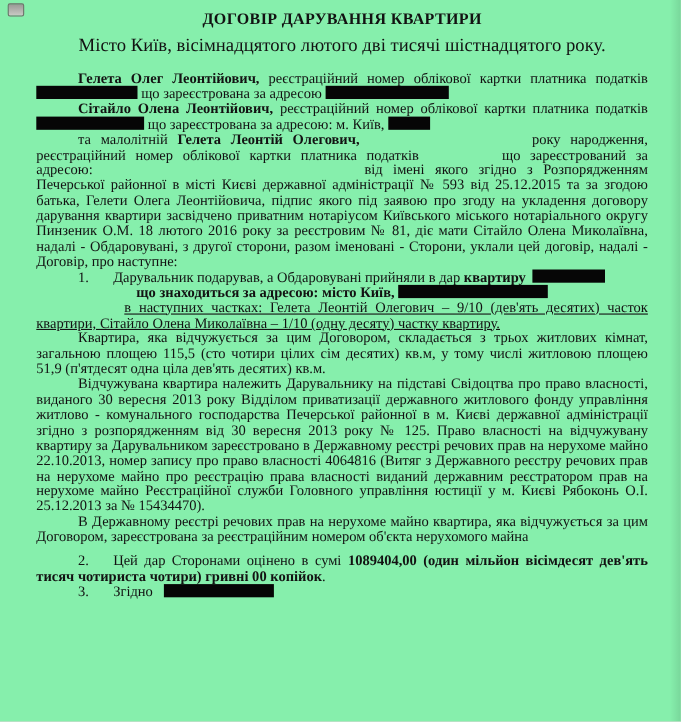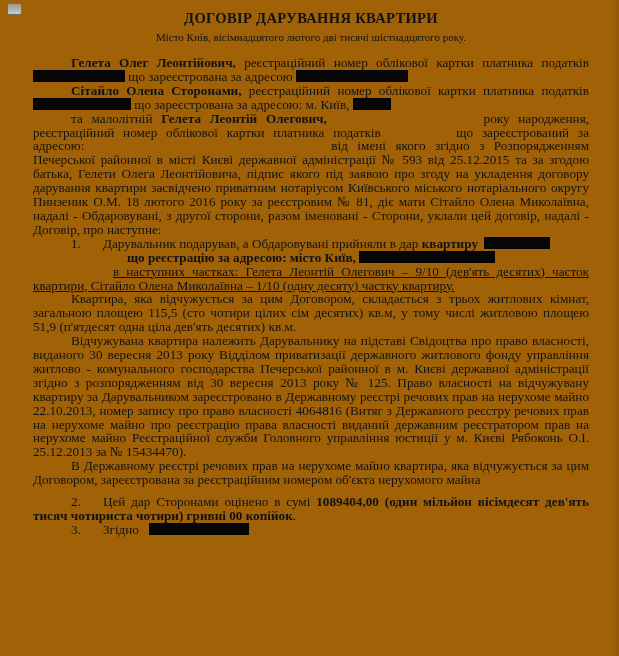--- a/index.html
+++ b/index.html
@@ -17,21 +17,21 @@
   }
   .doc-title {
     text-align: center;
     font-weight: 700;
     font-size: 14.6px;
     letter-spacing: 0.3px;
     margin: 3px 0 4px 0;
   }
   .doc-subtitle {
     text-align: center;
-    font-size: 11px;
+    font-size: 17px;
     margin: 0 0 13px 0;
   }
   p.para {
     margin: 0;
     font-size: 13.2px;
     line-height: 13.9px;
     text-align: justify;
   }
   .para.indent { text-indent: 38px; }
   .para.align-center { text-align: center; text-indent: 0; }
@@ -62,30 +62,30 @@
     position: absolute;
     top: 0; right: 0;
     width: 10px; height: 100%;
     background: linear-gradient(to right, rgba(0,0,0,0), rgba(0,0,0,0.10));
     pointer-events: none;
   }
 </style>
 </head>
 <body>
 
-<div class="page" style="background: #a16207; color: rgb(18, 18, 18);">
+<div class="page" style="background: #86efac; color: rgb(18, 18, 18);">
   <div class="corner-mark"></div>
   <div class="doc-title">ДОГОВІР ДАРУВАННЯ КВАРТИРИ</div>
   <div class="doc-subtitle">Місто Київ, вісімнадцятого лютого дві тисячі шістнадцятого року.</div>
   <div class="doc-body">
       <p class="para indent"><span class="b">Гелета Олег Леонтійович,</span><span> реєстраційний номер облікової картки платника податків </span><span class="redact" style="width: 92px; background: rgb(6, 6, 6);"></span><span> що зареєстрована за адресою </span><span class="redact" style="width: 112px; background: rgb(6, 6, 6);"></span></p>
-      <p class="para indent"><span class="b">Сітайло Олена Сторонами,</span><span> реєстраційний номер облікової картки платника податків </span><span class="redact" style="width: 98px; background: rgb(6, 6, 6);"></span><span> що зареєстрована за адресою: м. Київ, </span><span class="redact" style="width: 38px; background: rgb(6, 6, 6);"></span></p>
+      <p class="para indent"><span class="b">Сітайло Олена Леонтійович,</span><span> реєстраційний номер облікової картки платника податків </span><span class="redact" style="width: 98px; background: rgb(6, 6, 6);"></span><span> що зареєстрована за адресою: м. Київ, </span><span class="redact" style="width: 38px; background: rgb(6, 6, 6);"></span></p>
       <p class="para indent"><span>та малолітній </span><span class="b">Гелета Леонтій Олегович,</span><span class="gap" style="width: 148px;"></span><span> року народження, реєстраційний номер облікової картки платника податків </span><span class="gap" style="width: 58px;"></span><span> що зареєстрований за адресою: </span><span class="gap" style="width: 228px;"></span><span> від імені якого згідно з Розпорядженням Печерської районної в місті Києві державної адміністрації № 593 від 25.12.2015 та за згодою батька, Гелети Олега Леонтійовича, підпис якого під заявою про згоду на укладення договору дарування квартири засвідчено приватним нотаріусом Київського міського нотаріального округу Пинзеник О.М. 18 лютого 2016 року за реєстровим № 81, діє мати Сітайло Олена Миколаївна, надалі - Обдаровувані, з другої сторони, разом іменовані - Сторони, уклали цей договір, надалі - Договір, про наступне:</span></p>
       <p class="para indent"><span>1.</span><span class="gap" style="width: 22px;"></span><span>Дарувальник подарував, а Обдаровувані прийняли в дар </span><span class="b">квартиру</span><span class="gap" style="width: 6px;"></span><span class="redact" style="width: 66px; background: rgb(6, 6, 6);"></span></p>
-      <p class="para align-center"><span class="b">що реєстрацію за адресою: місто Київ, </span><span class="redact" style="width: 136px; background: rgb(6, 6, 6);"></span></p>
+      <p class="para align-center"><span class="b">що знаходиться за адресою: місто Київ, </span><span class="redact" style="width: 136px; background: rgb(6, 6, 6);"></span></p>
       <p class="para deep-indent"><span>в наступних частках: Гелета Леонтій Олегович – 9/10 (дев'ять десятих) часток квартири, Сітайло Олена Миколаївна – 1/10 (одну десяту) частку квартиру.</span></p>
       <p class="para indent"><span>Квартира, яка відчужується за цим Договором, складається з трьох житлових кімнат, загальною площею 115,5 (сто чотири цілих сім десятих) кв.м, у тому числі житловою площею 51,9 (п'ятдесят одна ціла дев'ять десятих) кв.м.</span></p>
       <p class="para indent"><span>Відчужувана квартира належить Дарувальнику на підставі Свідоцтва про право власності, виданого 30 вересня 2013 року Відділом приватизації державного житлового фонду управління житлово - комунального господарства Печерської районної в м. Києві державної адміністрації згідно з розпорядженням від 30 вересня 2013 року № 125. Право власності на відчужувану квартиру за Дарувальником зареєстровано в Державному реєстрі речових прав на нерухоме майно 22.10.2013, номер запису про право власності 4064816 (Витяг з Державного реєстру речових прав на нерухоме майно про реєстрацію права власності виданий державним реєстратором прав на нерухоме майно Реєстраційної служби Головного управління юстиції у м. Києві Рябоконь О.І. 25.12.2013 за № 15434470).</span></p>
       <p class="para indent"><span>В Державному реєстрі речових прав на нерухоме майно квартира, яка відчужується за цим Договором, зареєстрована за реєстраційним номером об'єкта нерухомого майна</span></p>
       <p class="para indent space-before"><span>2.</span><span class="gap" style="width: 22px;"></span><span>Цей дар Сторонами оцінено в сумі </span><span class="b">1089404,00 (один мільйон вісімдесят дев'ять тисяч чотириста чотири) гривні 00 копійок</span><span>.</span></p>
       <p class="para indent"><span>3.</span><span class="gap" style="width: 22px;"></span><span>Згідно</span><span class="gap" style="width: 10px;"></span><span class="redact" style="width: 100px; background: rgb(6, 6, 6);"></span></p>
     </div>
   <div class="edge-shade"></div>
 </div>
 

